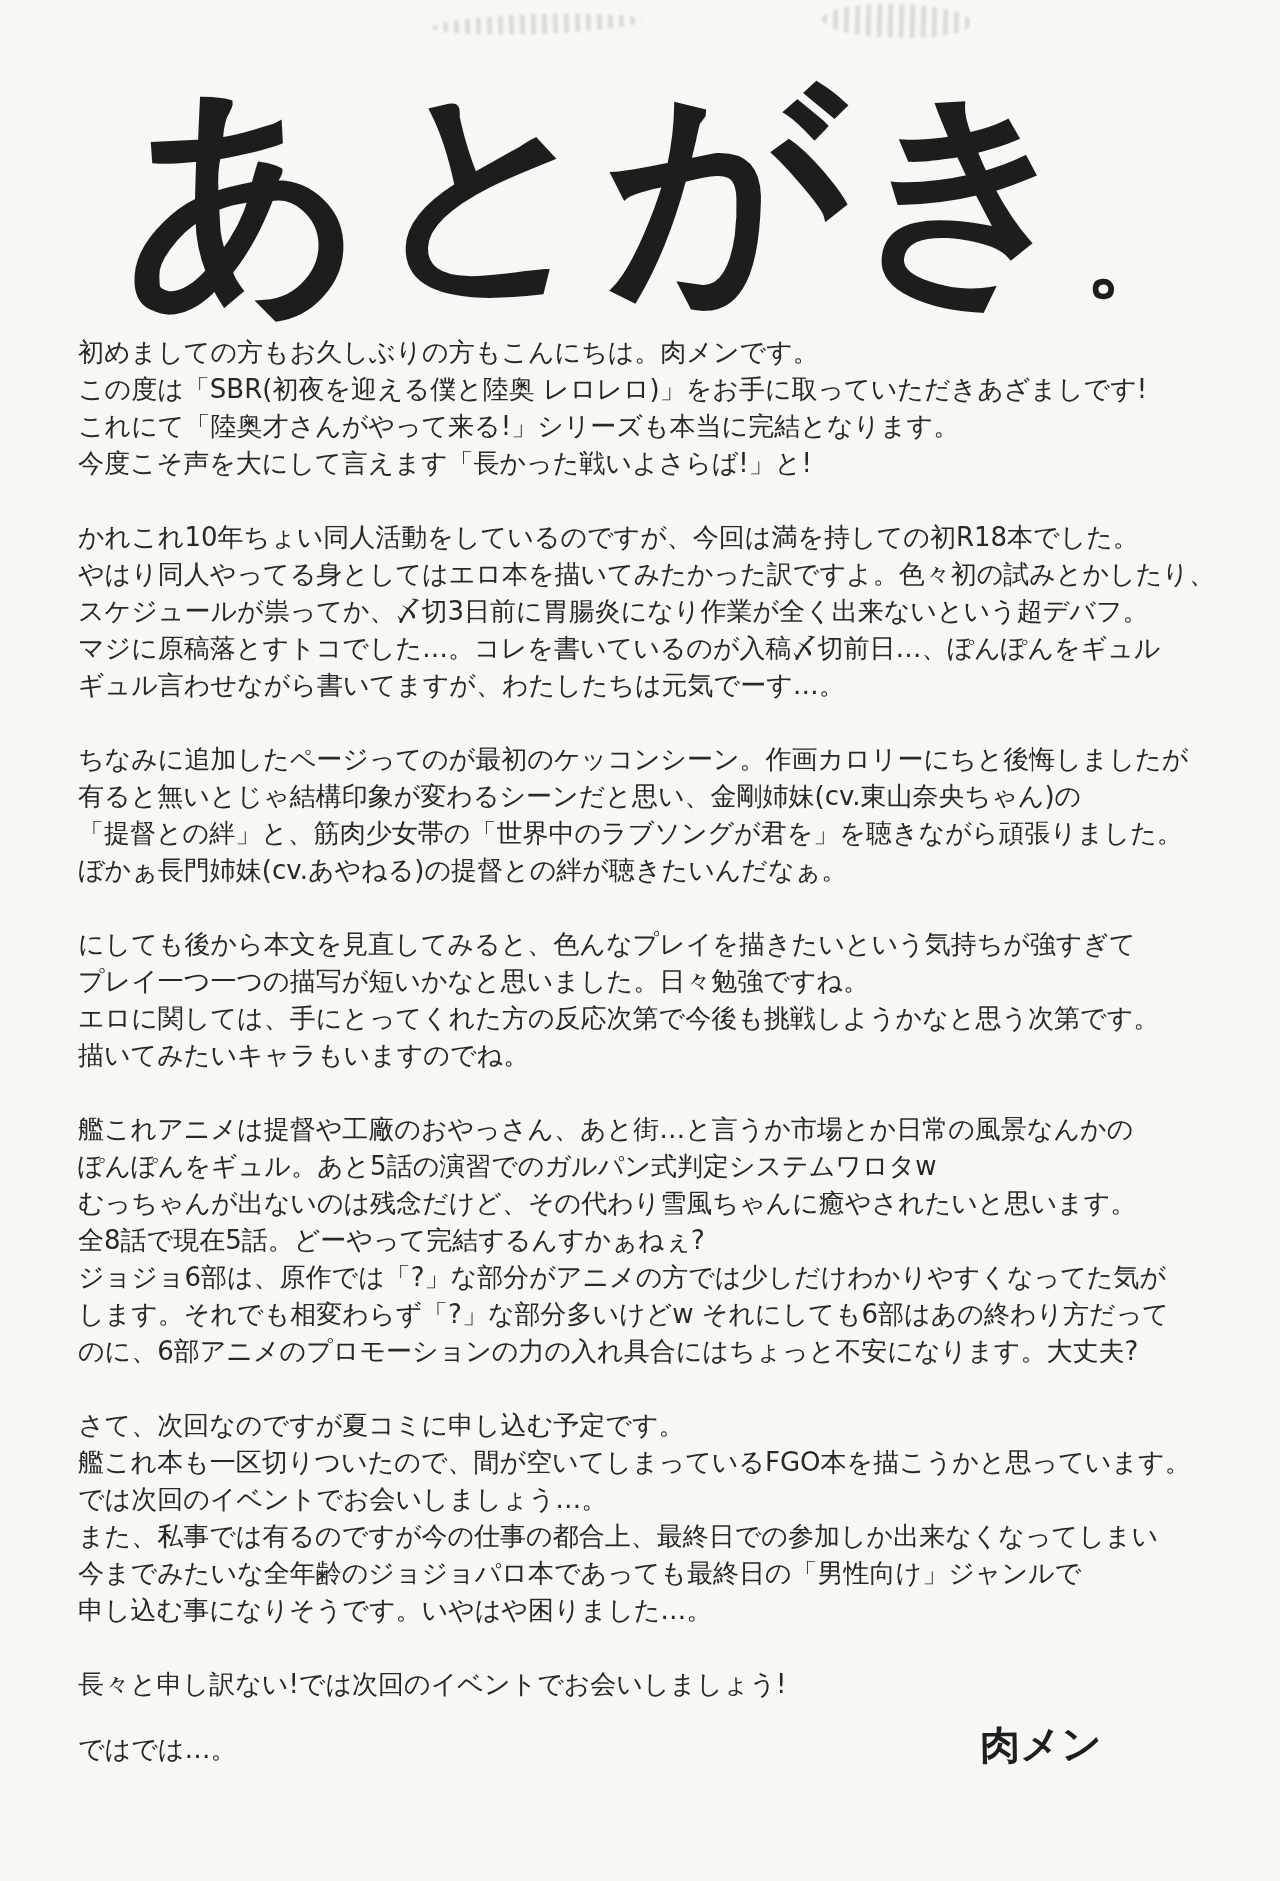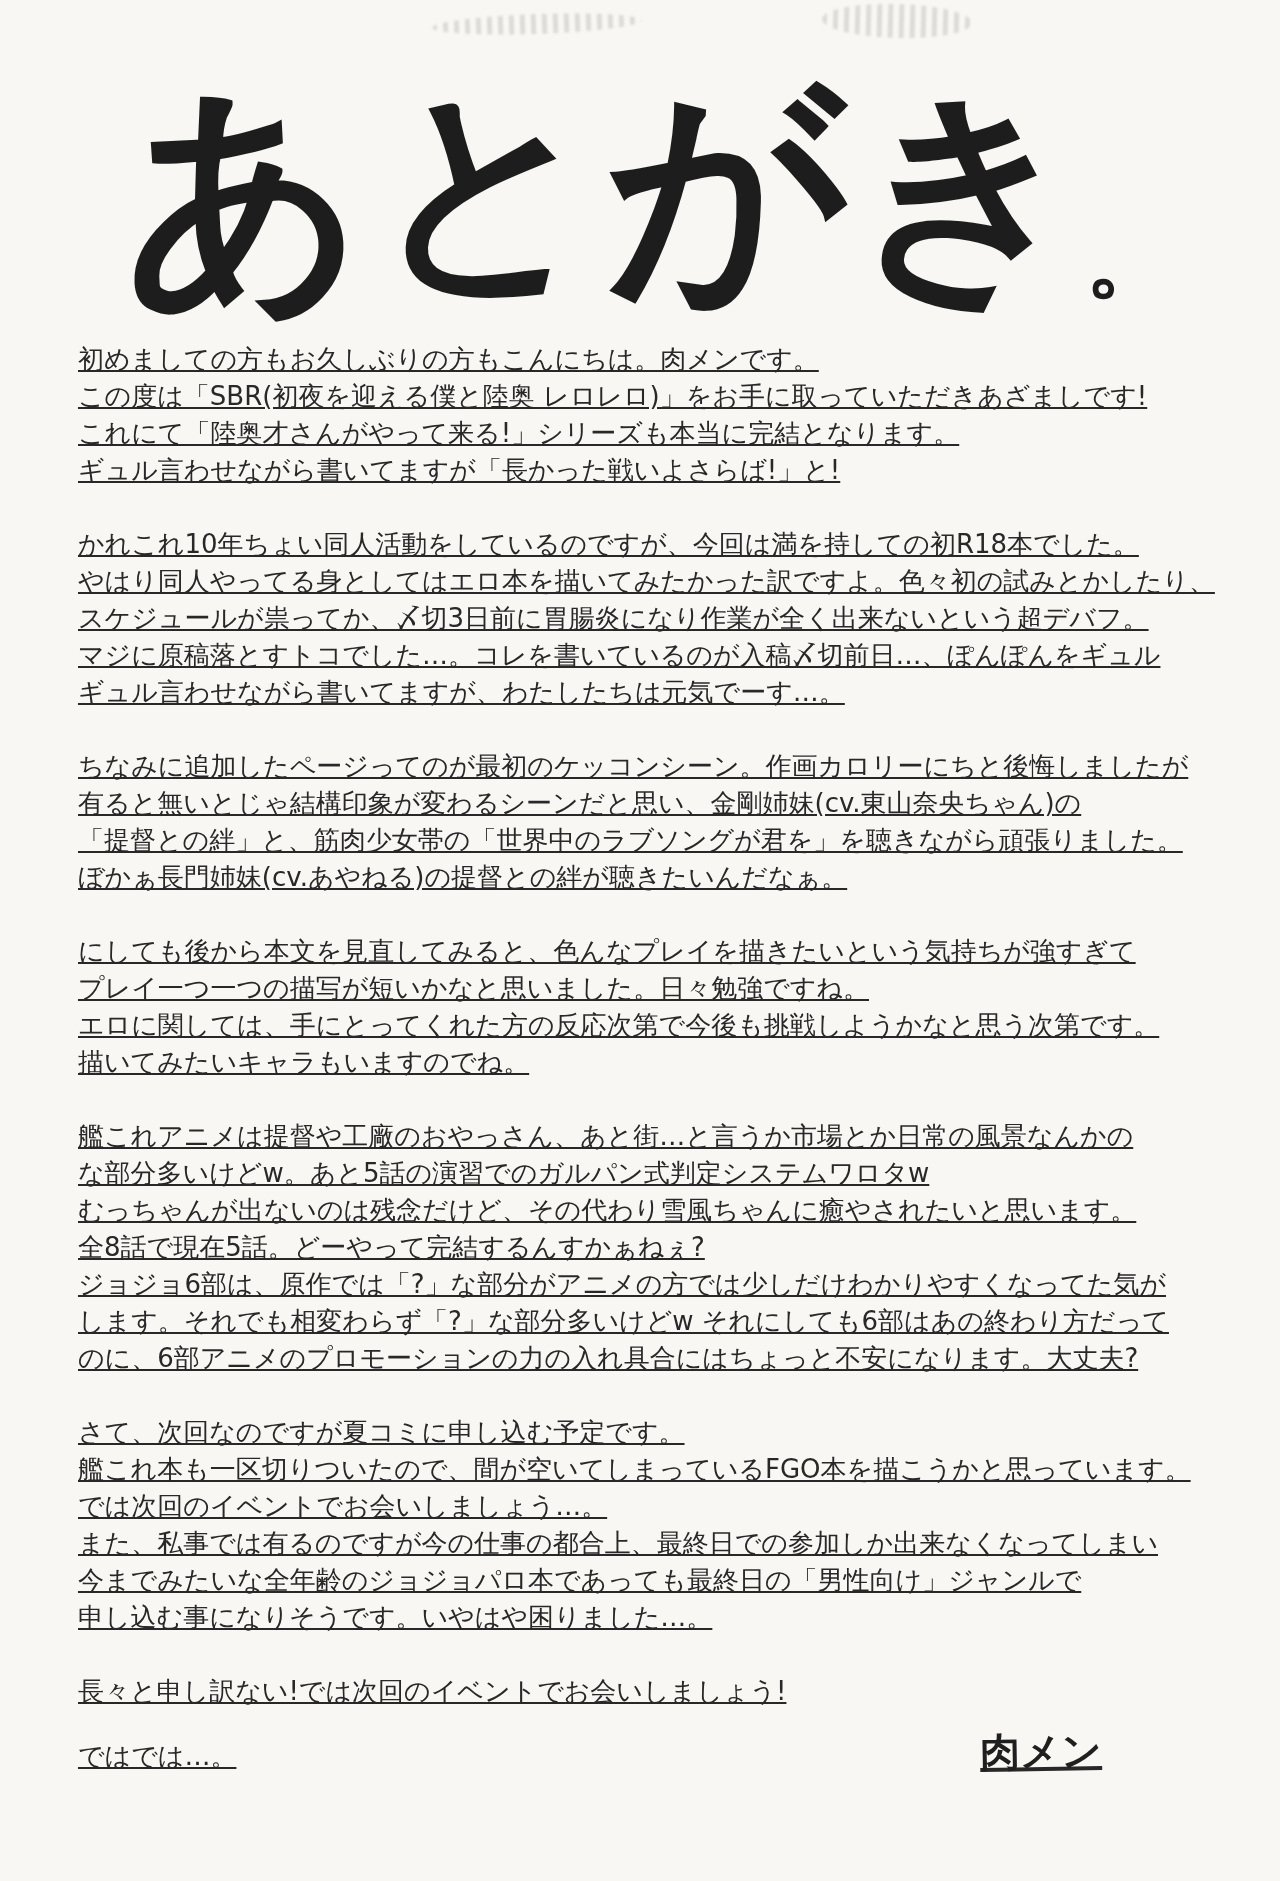--- a/index.html
+++ b/index.html
@@ -33,21 +33,21 @@
   .t1{font-size:224px;transform:rotate(2deg) translateY(-10px);margin-left:8px;}
   .t2{font-size:238px;transform:rotate(-2deg) translateY(-2px);margin-left:4px;}
   .t3{font-size:224px;transform:rotate(3deg) translateY(-6px);margin-left:6px;}
   .t4{font-size:84px;transform:translateY(-8px);margin-left:2px;}
 
   
   .body-text{
     position:absolute;top:330px;left:78px;right:30px;
     font-size:26px;line-height:37px;letter-spacing:0;
   }
-  .para{margin:11px 0 37px 0;text-decoration:underline;}
+  .para{margin:4px 0 37px 0;}
   .line{white-space:nowrap;}
 
   .farewell-row{
     display:flex;justify-content:space-between;align-items:baseline;
     margin-top:23px;padding-right:148px;
   }
   .signature{
     font-size:40px;font-weight:bold;color:#1f1f1f;
     transform:rotate(-1deg);
   }
@@ -67,21 +67,21 @@
     <span class="t3">き</span>
     <span class="t4">。</span>
   </div>
 
   <div class="body-text">
 
     <section class="para">
       <div class="line">初めましての方もお久しぶりの方もこんにちは。肉メンです。</div>
       <div class="line">この度は「SBR(初夜を迎える僕と陸奥 レロレロ)」をお手に取っていただきあざましです!</div>
       <div class="line">これにて「陸奥才さんがやって来る!」シリーズも本当に完結となります。</div>
-      <div class="line">ギュル言わせながら書いてますが「長かった戦いよさらば!」と!</div>
+      <div class="line">今度こそ声を大にして言えます「長かった戦いよさらば!」と!</div>
     </section>
 
     <section class="para">
       <div class="line">かれこれ10年ちょい同人活動をしているのですが、今回は満を持しての初R18本でした。</div>
       <div class="line">やはり同人やってる身としてはエロ本を描いてみたかった訳ですよ。色々初の試みとかしたり、</div>
       <div class="line">スケジュールが祟ってか、〆切3日前に胃腸炎になり作業が全く出来ないという超デバフ。</div>
       <div class="line">マジに原稿落とすトコでした…。コレを書いているのが入稿〆切前日…、ぽんぽんをギュル</div>
       <div class="line">ギュル言わせながら書いてますが、わたしたちは元気でーす…。</div>
     </section>
 
@@ -94,21 +94,21 @@
 
     <section class="para">
       <div class="line">にしても後から本文を見直してみると、色んなプレイを描きたいという気持ちが強すぎて</div>
       <div class="line">プレイ一つ一つの描写が短いかなと思いました。日々勉強ですね。</div>
       <div class="line">エロに関しては、手にとってくれた方の反応次第で今後も挑戦しようかなと思う次第です。</div>
       <div class="line">描いてみたいキャラもいますのでね。</div>
     </section>
 
     <section class="para">
       <div class="line">艦これアニメは提督や工廠のおやっさん、あと街…と言うか市場とか日常の風景なんかの</div>
-      <div class="line">な部分多いけどw。あと5話の演習でのガルパン式判定システムワロタw</div>
+      <div class="line">ぽんぽんをギュル。あと5話の演習でのガルパン式判定システムワロタw</div>
       <div class="line">むっちゃんが出ないのは残念だけど、その代わり雪風ちゃんに癒やされたいと思います。</div>
       <div class="line">全8話で現在5話。どーやって完結するんすかぁねぇ?</div>
       <div class="line">ジョジョ6部は、原作では「?」な部分がアニメの方では少しだけわかりやすくなってた気が</div>
       <div class="line">します。それでも相変わらず「?」な部分多いけどw それにしても6部はあの終わり方だって</div>
       <div class="line">のに、6部アニメのプロモーションの力の入れ具合にはちょっと不安になります。大丈夫?</div>
     </section>
 
     <section class="para">
       <div class="line">さて、次回なのですが夏コミに申し込む予定です。</div>
       <div class="line">艦これ本も一区切りついたので、間が空いてしまっているFGO本を描こうかと思っています。</div>

